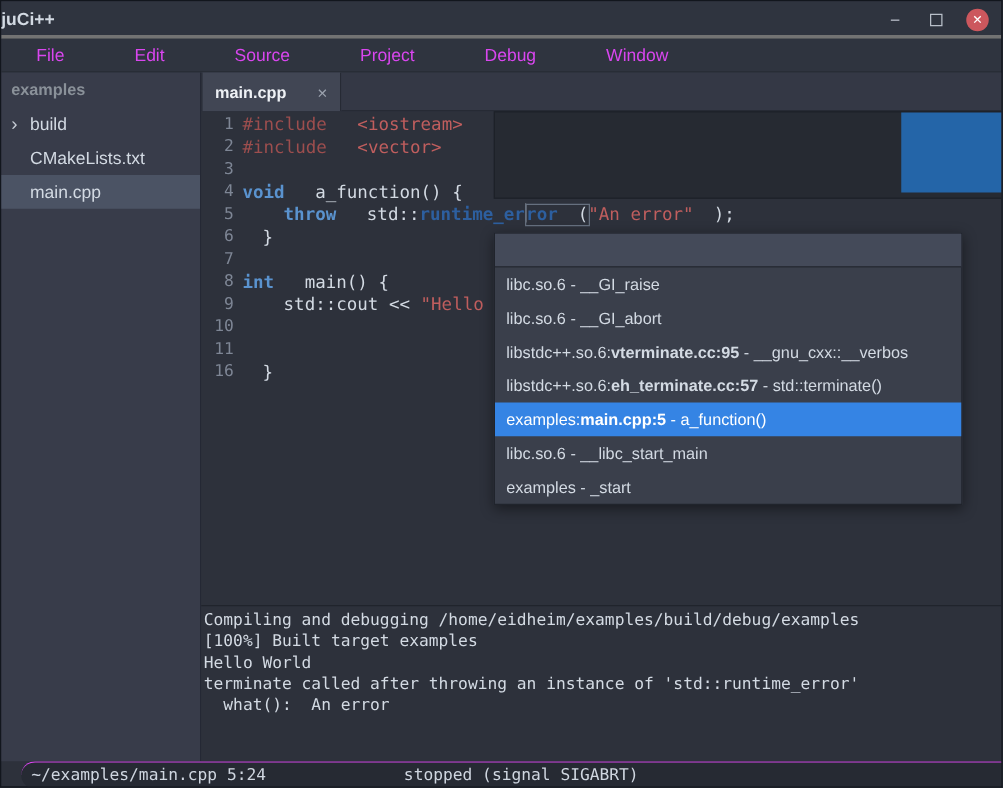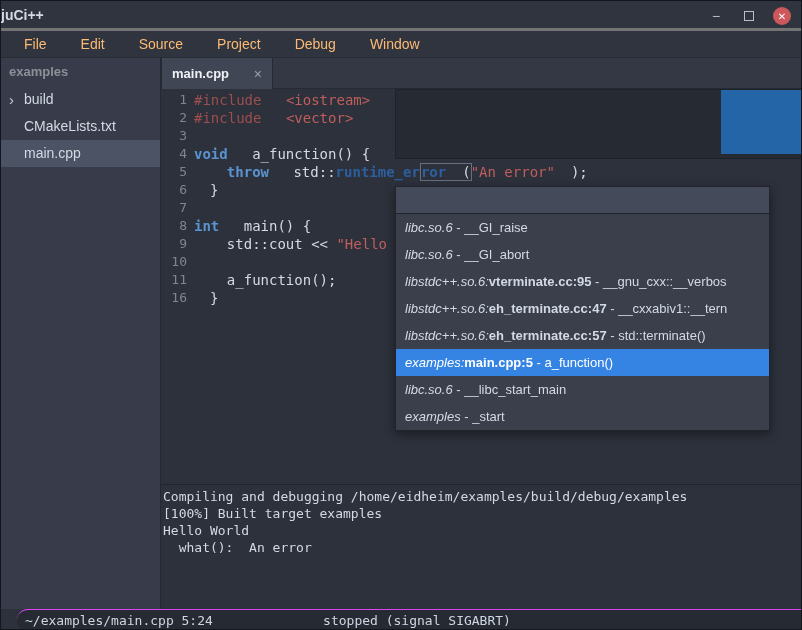--- a/index.html
+++ b/index.html
@@ -14,21 +14,21 @@
   .title {font-weight:bold; font-size:14px; color:#d3dae3;}
   .win-controls {position:absolute; right:10px; top:0; height:30px; display:flex; align-items:center; gap:15px;}
   .winbtn {width:18px; height:18px; display:flex; align-items:center; justify-content:center;
            color:#b9bfc9; font-size:14px;}
   .winbtn.close {background:var(--close-button-bg); border-radius:50%; color:#ffffff; font-size:10px;}
   .restore-shape {width:8px; height:8px; border:1px solid #b9bfc9;}
 
   
   .menubar {position:absolute; left:0; top:30px; width:100%; height:27px; background:var(--menubar-bg);
             border-bottom:1px solid #272b35; box-sizing:border-box; display:flex; align-items:center;}
-  .menu-item {padding:0 11px; font-size:14px; line-height:26px; color:#fdba74;margin-left:12px;}
+  .menu-item {padding:0 28px; font-size:14px; line-height:26px; color:#d946ef;}
 
   
   .sidebar {position:absolute; left:0; top:57px; width:160px; height:551px; background:var(--sidebar-bg);
             border-right:1px solid #242834; box-sizing:border-box;}
   .sidebar-header {height:28px; line-height:28px; padding-left:8px; font-size:13px; font-weight:bold;
                    color:var(--sidebar-header-fg);}
   .tree-item {position:relative; height:27px; line-height:27px; padding-left:23px; font-size:14px;
               color:#d3dae3; white-space:nowrap;}
   .tree-item.selected {background:var(--sidebar-selected-bg);}
   .chevron {position:absolute; left:8px; top:0; font-size:15px; color:#c6ccd5;}
@@ -63,21 +63,21 @@
   .blue-panel {position:absolute; left:325px; top:0; width:81px; height:64px; background:var(--blue-panel-bg);}
 
   
   .popup {position:absolute; left:394px; top:185px; width:375px; background:var(--popup-bg);
           border:1px solid var(--popup-border); box-sizing:border-box; z-index:5;
           box-shadow:0 3px 10px rgba(0,0,0,0.45);}
   .popup-header {height:26px; background:var(--popup-header-bg); border-bottom:1px solid var(--popup-border);}
   .popup-row {height:27px; line-height:27px; padding:0 9px; font-size:13px; color:#d3dae3;
               white-space:nowrap; overflow:hidden;}
   .popup-row.selected {background:var(--selection-bg); color:#ffffff;}
-  .frame-module {font-style:italic;text-align:center;}
+  .frame-module {text-align:center;}
   .frame-location {font-weight:bold;}
 
   
   .console {position:absolute; left:160px; top:483px; width:642px; height:125px; background:var(--console-bg);
             border-top:1px solid #20242c; box-sizing:border-box; padding:3px 2px;
             font:13px/17px "DejaVu Sans Mono",monospace; color:#d3dae3; overflow:hidden;}
   .console-line {white-space:pre;}
 
   
   .statusbar {position:absolute; left:16px; top:608px; width:100%; height:22px; background:var(--statusbar-bg);
@@ -168,51 +168,50 @@
         <div class="cl">
           <span class="ln">9</span>
           <span class="code"><span class="tok-plain">  std::cout &lt;&lt; </span><span class="tok-str">"Hello W</span></span>
         </div>
         <div class="cl">
           <span class="ln">10</span>
           <span class="code"></span>
         </div>
         <div class="cl">
           <span class="ln">11</span>
-          <span class="code"><span class="tok-plain">  a_function();</span></span>
         </div>
         <div class="cl">
           <span class="ln">16</span>
           <span class="code"><span class="tok-plain">}</span></span>
         </div>
       </div>
   </div>
 
   <div class="tooltip-panel">
     <div class="blue-panel"></div>
   </div>
 
   <div class="popup">
     <div class="popup-header"></div>
     <div id="popup-rows">
         <div class="popup-row"><span class="frame-module">libc.so.6</span><span class="frame-location"></span><span class="frame-symbol"> - __GI_raise</span></div>
         <div class="popup-row"><span class="frame-module">libc.so.6</span><span class="frame-location"></span><span class="frame-symbol"> - __GI_abort</span></div>
         <div class="popup-row"><span class="frame-module">libstdc++.so.6:</span><span class="frame-location">vterminate.cc:95</span><span class="frame-symbol"> - __gnu_cxx::__verbos</span></div>
-        <div class="popup-row"><span class="frame-module">libstdc++.so.6:</span><span class="frame-location">eh_terminate.cc:47</span><span class="frame-symbol"> - __cxxabiv1::__tern</span></div>
         <div class="popup-row"><span class="frame-module">libstdc++.so.6:</span><span class="frame-location">eh_terminate.cc:57</span><span class="frame-symbol"> - std::terminate()</span></div>
         <div class="popup-row selected"><span class="frame-module">examples:</span><span class="frame-location">main.cpp:5</span><span class="frame-symbol"> - a_function()</span></div>
         <div class="popup-row"><span class="frame-module">libc.so.6</span><span class="frame-location"></span><span class="frame-symbol"> - __libc_start_main</span></div>
         <div class="popup-row"><span class="frame-module">examples</span><span class="frame-location"></span><span class="frame-symbol"> - _start</span></div>
       </div>
   </div>
 
   <div class="console" id="console-lines">
       <div class="console-line">Compiling and debugging /home/eidheim/examples/build/debug/examples</div>
       <div class="console-line">[100%] Built target examples</div>
       <div class="console-line">Hello World</div>
+      <div class="console-line">terminate called after throwing an instance of 'std::runtime_error'</div>
       <div class="console-line">  what():  An error</div>
     </div>
 
   <div class="statusbar">
     <span class="status-left">~/examples/main.cpp 5:24</span>
     <span class="status-center">stopped (signal SIGABRT)</span>
   </div>
 
 </div>
 

